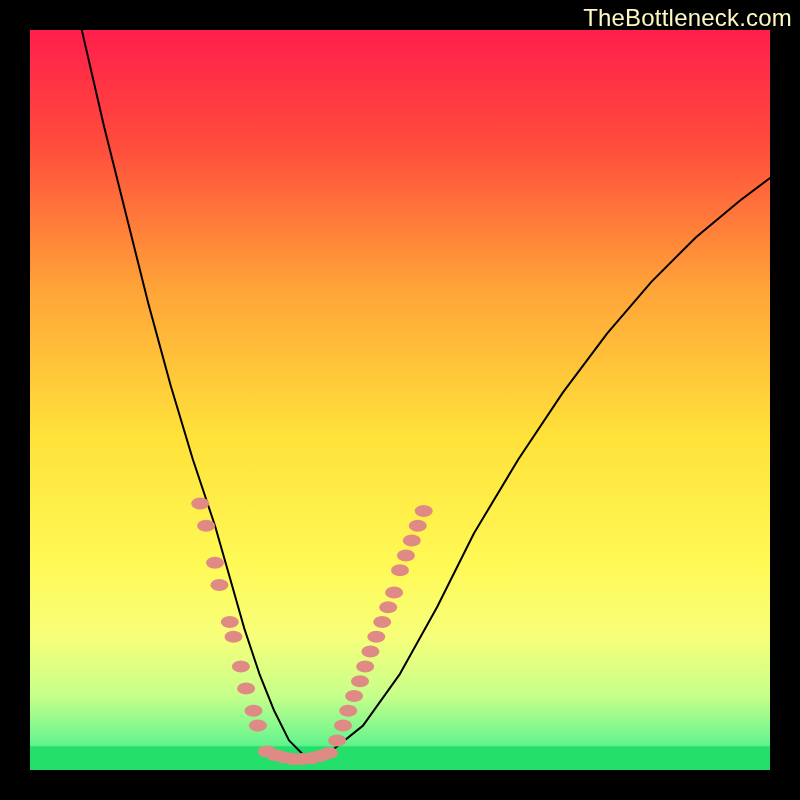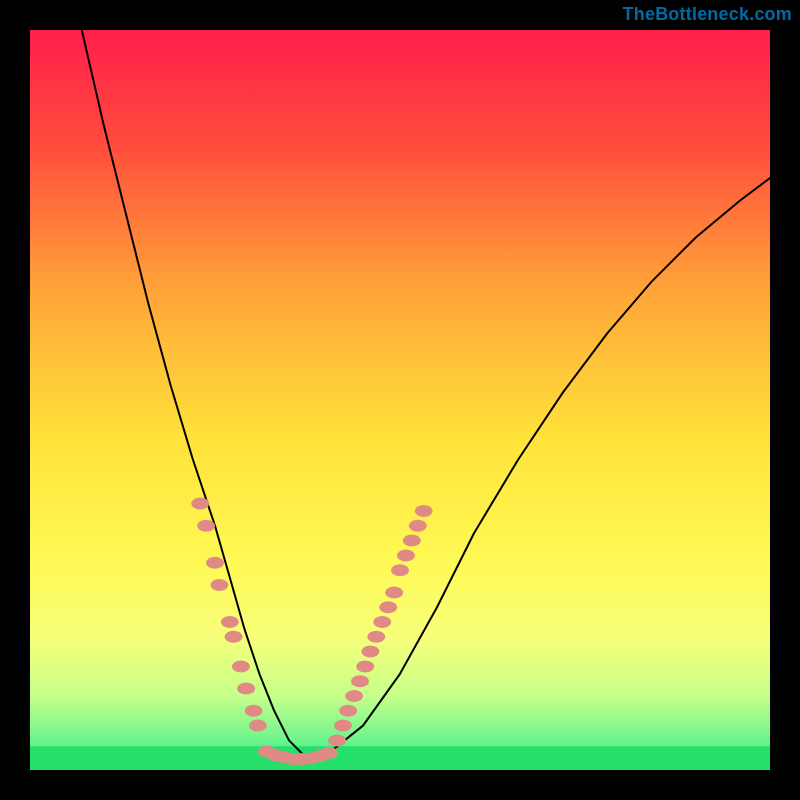--- a/index.html
+++ b/index.html
@@ -21,23 +21,23 @@
     left: 30px;
     top: 30px;
     width: 740px;
     height: 740px;
   }
   .watermark {
     position: absolute;
     top: 4px;
     right: 8px;
     font-family: Arial, Helvetica, sans-serif;
-    font-size: 18px;
-    font-weight: 700;
-    color: #0369a1;
+    font-size: 24px;
+    font-weight: 400;
+    color: #fef9c3;
     letter-spacing: 0.2px;
   }
   svg {
     display: block;
   }
 </style>
 </head>
 <body>
 
 <div class="chart-container">

